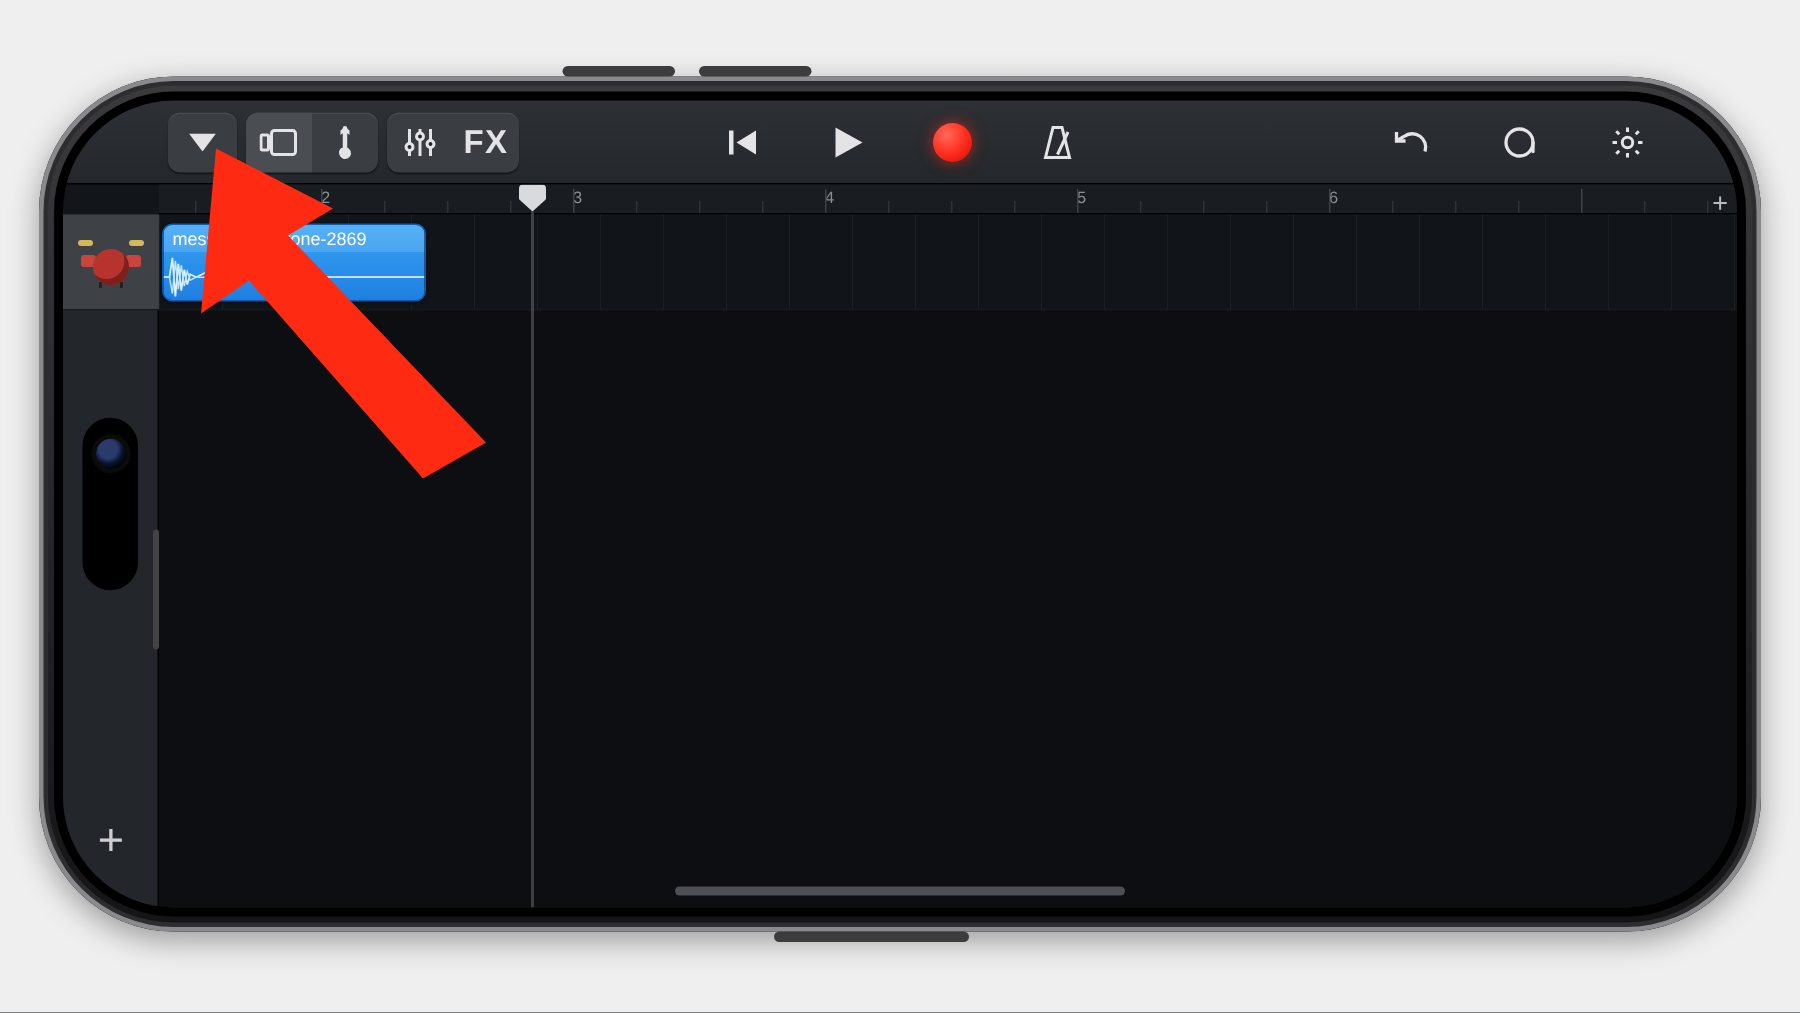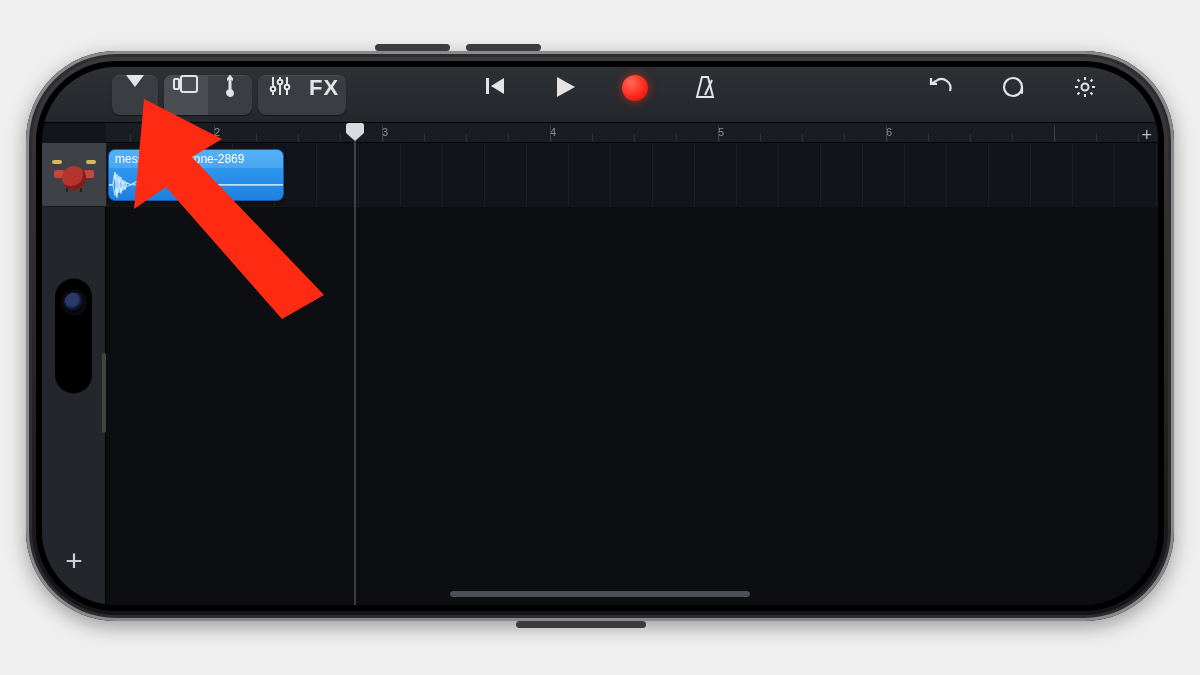--- a/index.html
+++ b/index.html
@@ -69,21 +69,21 @@
     height:56px;
     background: linear-gradient(#2d3034,#24272b);
     border-bottom:1px solid #000;
     display:flex; align-items:center;
     padding: 0 36px 0 70px;
     gap:6px;
     color:#d6d6d8;
   }
   .tb-btn {
     width:46px; height:40px;
-    display:flex; justify-content:center;
+    display:flex; align-items:center; justify-content:center;
     border-radius:8px;
     color:#e4e4e6;
   }
   .tb-btn.pill {
     background:#3a3d42;
     box-shadow: inset 0 1px 0 rgba(255,255,255,.07), 0 1px 1px rgba(0,0,0,.5);
   }
   .seg {
     display:flex; height:40px; background:#3a3d42; border-radius:8px;
     box-shadow: inset 0 1px 0 rgba(255,255,255,.07), 0 1px 1px rgba(0,0,0,.5);

